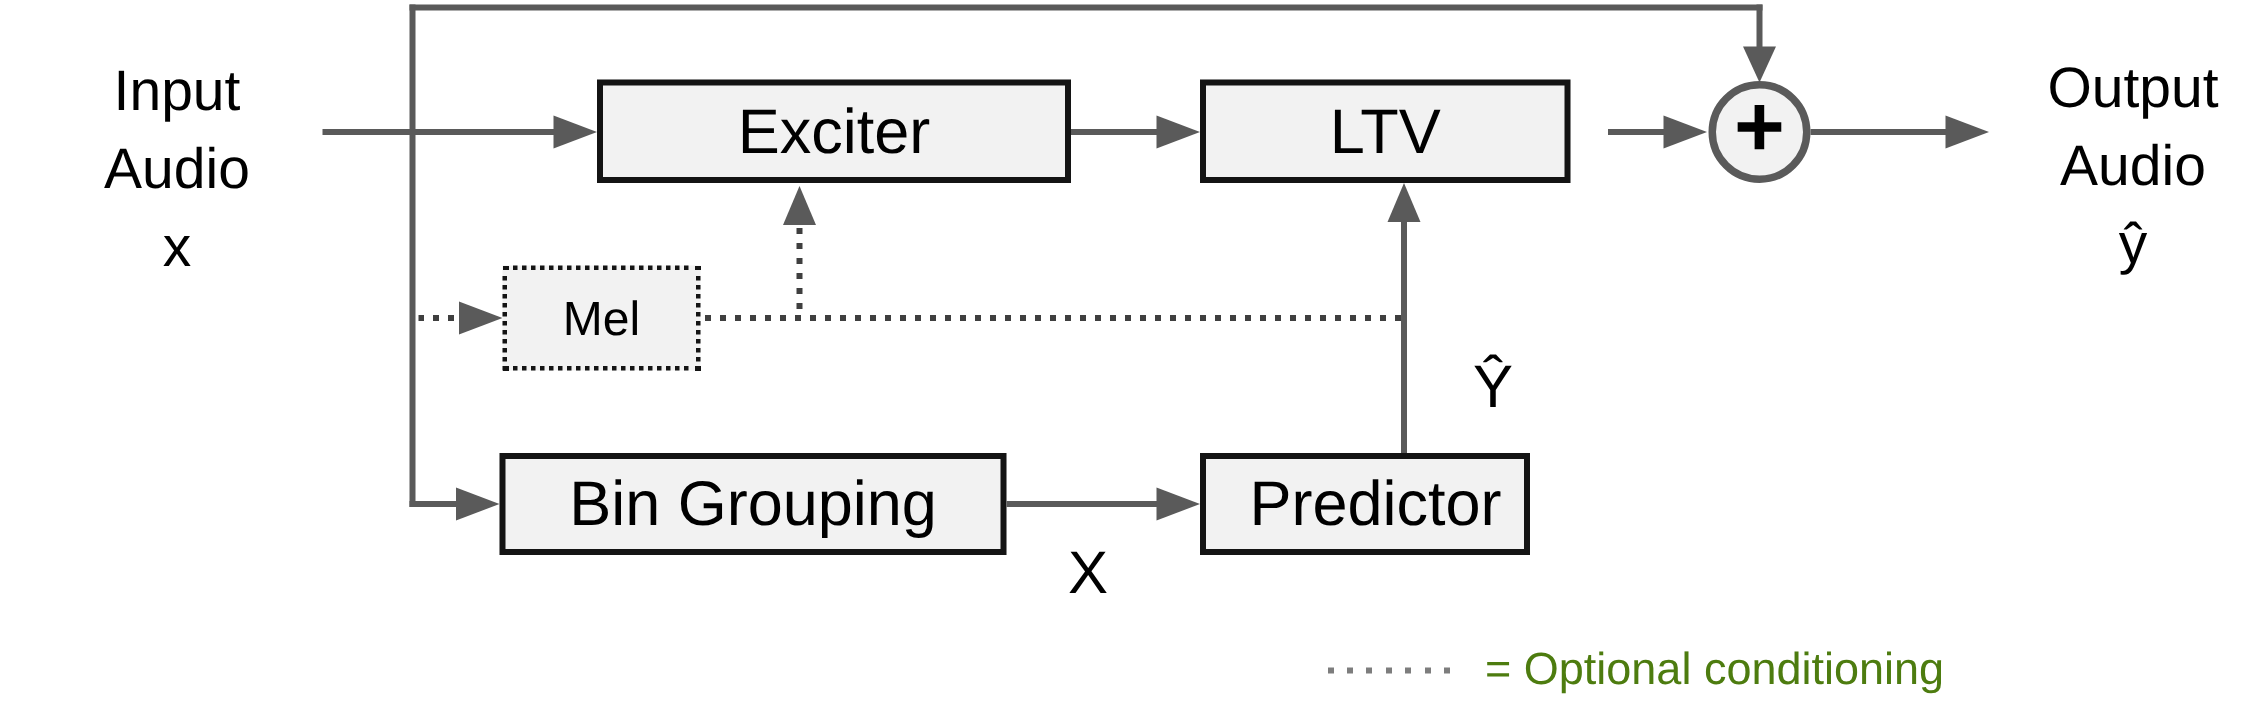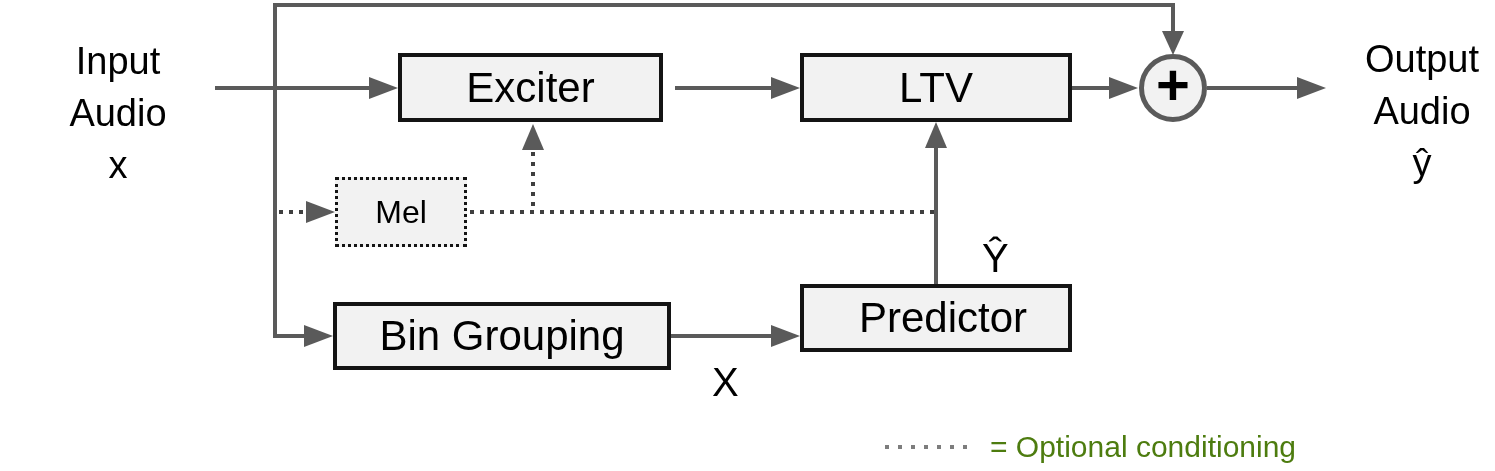--- a/index.html
+++ b/index.html
@@ -25,25 +25,25 @@
     border: 4px solid #141414;
     display: flex;
     align-items: center;
     justify-content: center;
     font-size: 42px;
     line-height: 1;
     color: #000000;
   }
   .block.dotted { border: 3px dotted #141414; }
 
-  #block-exciter   { left: 398px; top: 53px;  width: 265px; height: 69px; }
-  #block-ltv       { left: 800px; top: 53px;  width: 272px; height: 69px; }
+  #block-exciter   { left: 398px; top: 53px;  width: 316px; height: 69px; }
+  #block-ltv       { left: 800px; top: 53px;  width: 247px; height: 69px; }
   #block-mel       { left: 335px; top: 177px; width: 132px; height: 70px; font-size: 32px; }
   #block-bin       { left: 333px; top: 302px; width: 338px; height: 68px; text-align: center; }
-  #block-predictor { left: 800px; top: 284px; width: 272px; height: 68px; padding-left: 14px; }
+  #block-predictor { left: 800px; top: 302px; width: 220px; height: 68px; padding-left: 14px; }
 
   
   #sum-node {
     position: absolute;
     box-sizing: border-box;
     left: 1139px; top: 54px;
     width: 68px; height: 68px;
     background: #f2f2f2;
     border: 5px solid #5a5a5a;
     border-radius: 50%;

